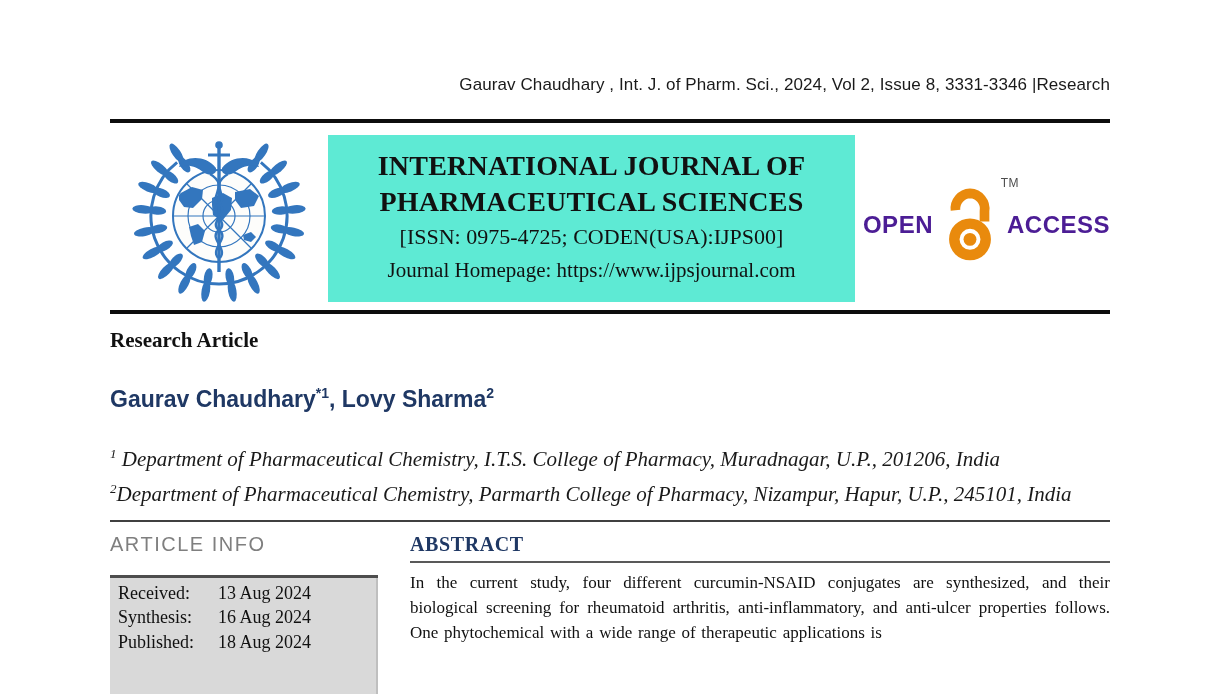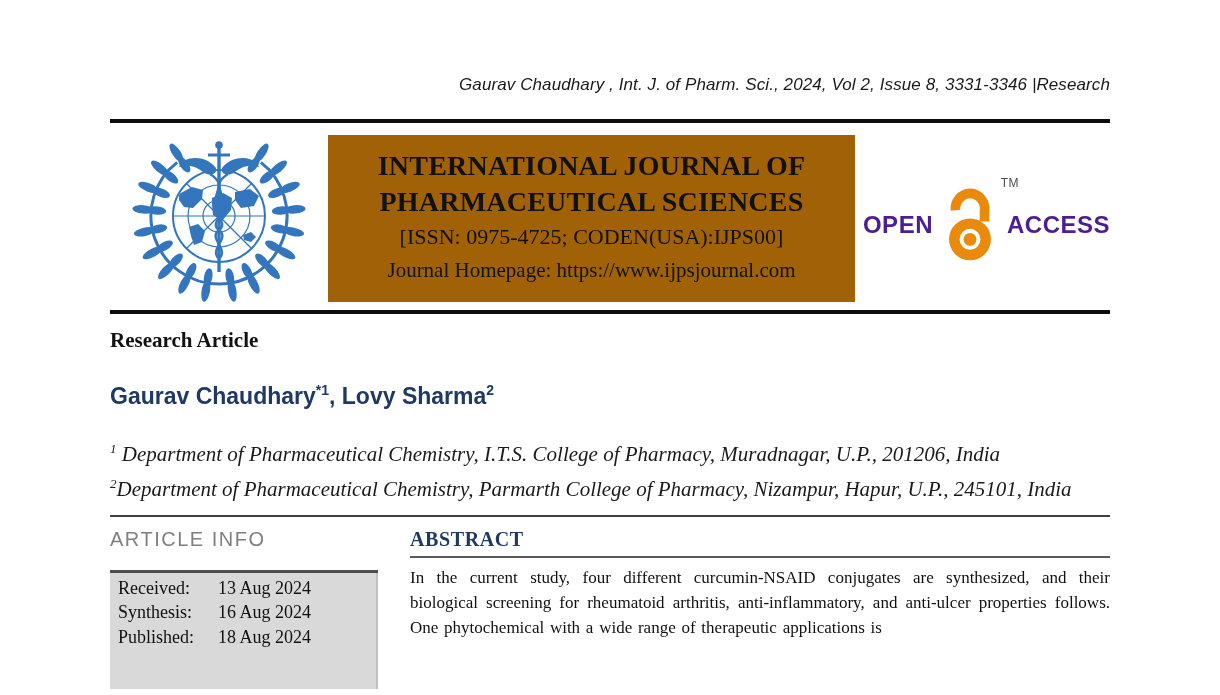--- a/index.html
+++ b/index.html
@@ -9,37 +9,36 @@
     font-family: "Liberation Serif", serif;
     color: #1a1a1a;
   }
   .page { width: 1220px; height: 695px; padding: 0 110px; overflow: hidden; }
 
   
   .running-head {
     margin-top: 72px;
     text-align: right;
     font-family: "Liberation Sans", sans-serif;
-    font-style: italic;
     font-weight: 500;
     font-size: 17px;
     line-height: 26px;
     color: #1a1a1a;
     letter-spacing: 0.1px;
   }
 
   .rule-thick { margin-top: 21px; height: 4px; background: #0d0d0d; }
   .rule-thick2 { margin-top: 8px; height: 4px; background: #0d0d0d; }
 
   
   .masthead { margin-top: 11px; height: 168px; display: flex; align-items: center; }
   .logo-wrap { width: 218px; display: flex; justify-content: center; }
   .journal-box {
     width: 527px; height: 167px;
-    background: #a16207;
+    background: #5eead4;
     text-align: center;
     padding-top: 13px;
   }
   .journal-name { font-size: 28px; font-weight: bold; line-height: 36px; letter-spacing: 0.2px; color: #111; }
   .journal-issn { font-size: 22px; line-height: 34px; color: #111; }
   .journal-home { font-size: 21px; line-height: 32px; color: #111; }
 
   .oa-box {
     flex: 1; display: flex; align-items: center; justify-content: flex-end;
     gap: 8px; padding-top: 14px;
@@ -58,21 +57,21 @@
   
   .article-type { margin-top: 14px; font-size: 21px; font-weight: bold; color: #111; }
   .article-title {
     margin-top: 17px;
     font-size: 28px; font-weight: bold; color: #c00000;
     letter-spacing: 0.1px; line-height: 34px;
   }
   .authors {
     margin-top: 24px;
     font-family: "Liberation Sans", sans-serif;
-    font-weight: 700; font-size: 23px; color: #1f3864; line-height: 27px;
+    font-weight: 700; font-size: 23px; color: #1f3864; line-height: 32px;
   }
   .authors sup { font-size: 14px; }
   .affiliations {
     margin-top: 24px;
     font-style: italic; font-size: 21px; line-height: 29px; color: #1a1a1a;
   }
   .affiliations sup { font-size: 13px; }
   .rule-thin { margin-top: 11px; height: 2px; background: #404040; }
 
   

